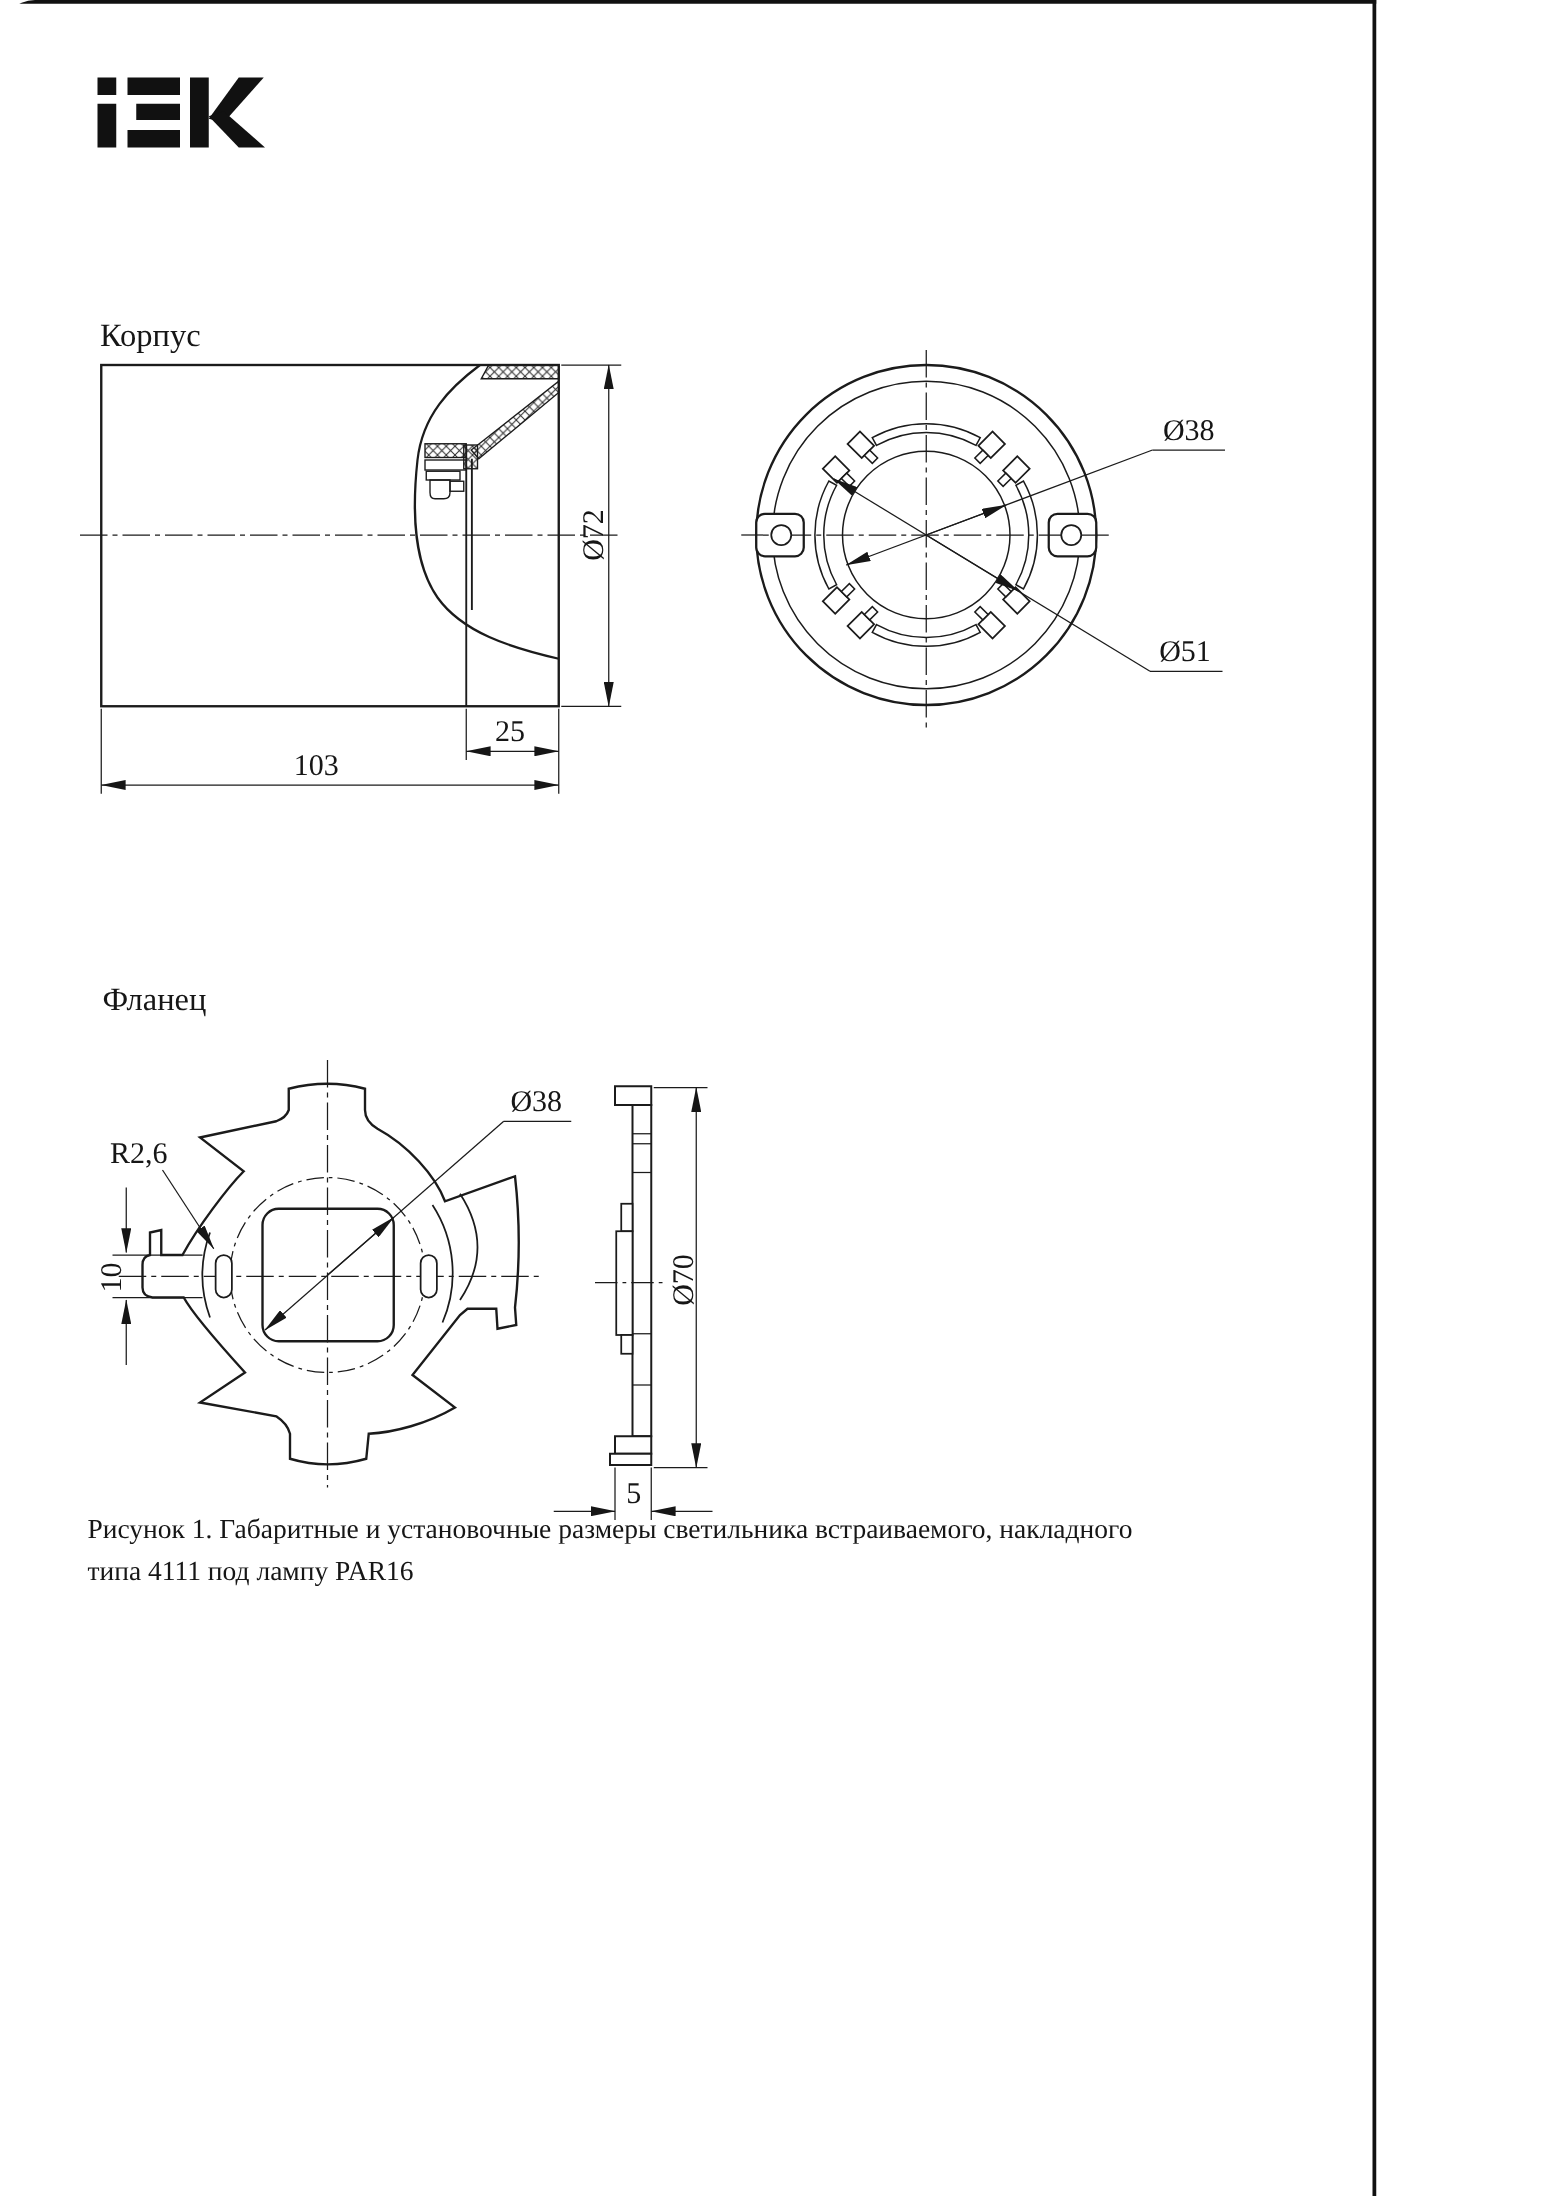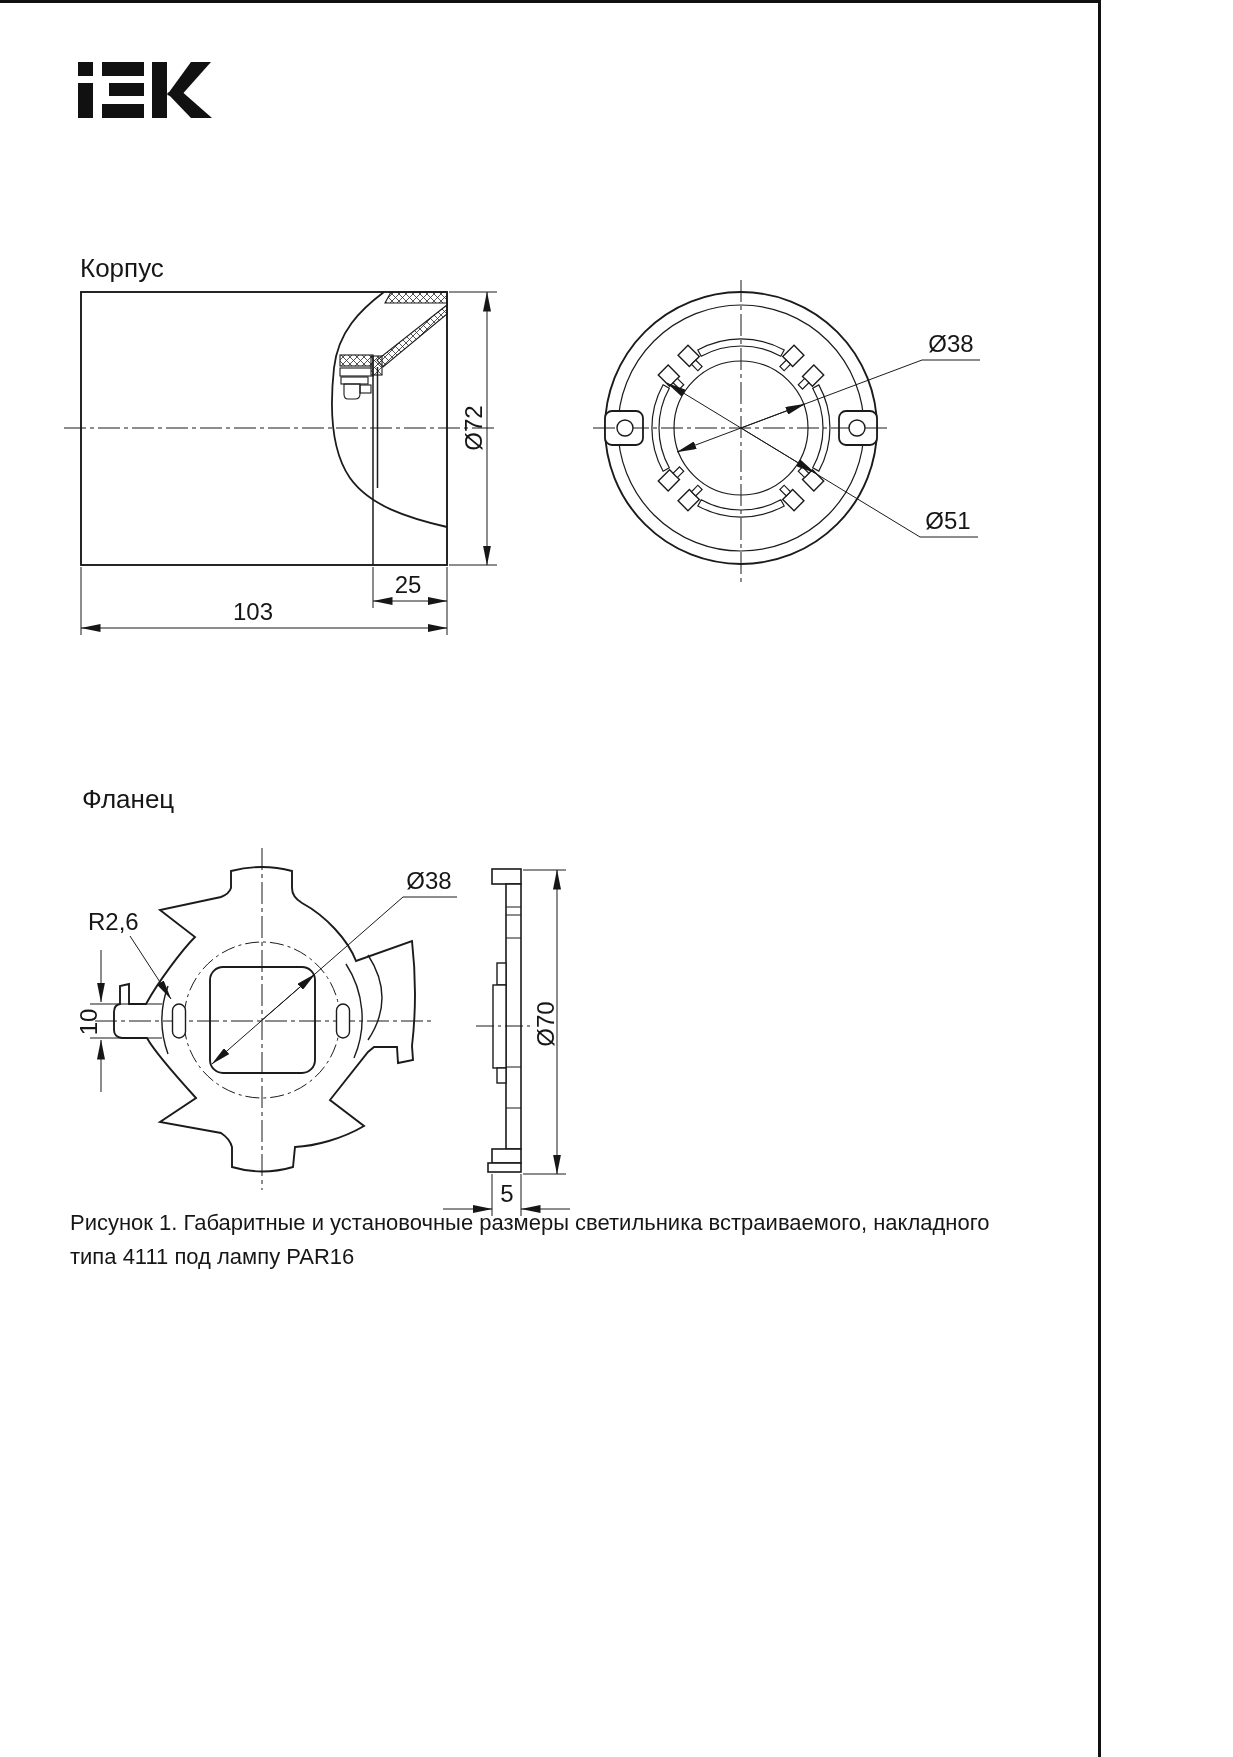--- a/index.html
+++ b/index.html
@@ -1,17 +1,17 @@
 <!DOCTYPE html>
 <html><head>
 <meta charset="utf-8">
 <style>
   html,body{margin:0;padding:0;background:#ffffff;}
   .page{position:relative;width:1233px;height:1757px;background:#ffffff;overflow:hidden;
-        font-family:Liberation Sans, sans-serif;}
+        font-family:Liberation Serif, serif;border-radius:28px;}
   svg{position:absolute;left:0;top:0;}
   text{fill:#161616;}
   .t-title{font-size:26px;}
   .t-dim{font-size:24px;}
   .t-cap{font-size:22px;}
 </style>
 </head>
 <body>
 
 <div class="page">

